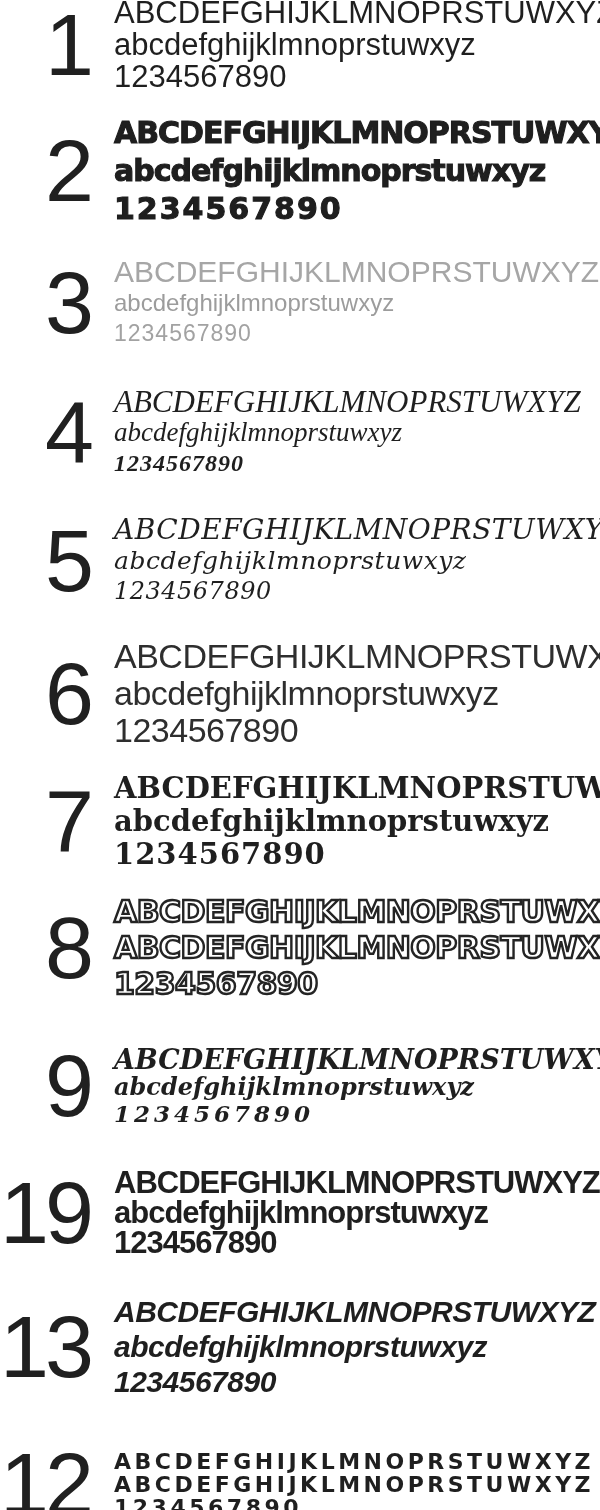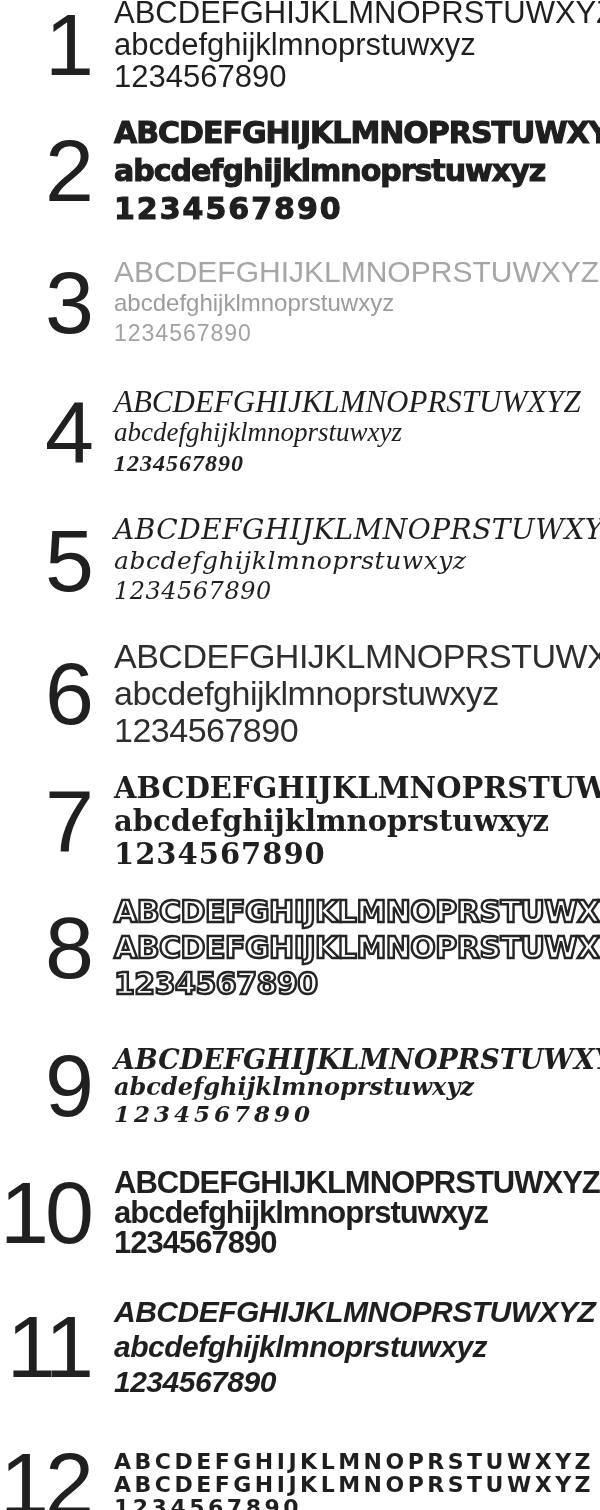--- a/index.html
+++ b/index.html
@@ -151,30 +151,30 @@
 <section class="spec s9">
   <div class="num">9</div>
   <div class="lines">
     <div class="ln u">ABCDEFGHIJKLMNOPRSTUWXYZ</div>
     <div class="ln l">abcdefghijklmnoprstuwxyz</div>
     <div class="ln d">1234567890</div>
   </div>
 </section>
 
 <section class="spec s10">
-  <div class="num">10</div>
+  <div class="num">19</div>
   <div class="lines">
     <div class="ln u">ABCDEFGHIJKLMNOPRSTUWXYZ</div>
     <div class="ln l">abcdefghijklmnoprstuwxyz</div>
     <div class="ln d">1234567890</div>
   </div>
 </section>
 
 <section class="spec s11">
-  <div class="num">11</div>
+  <div class="num">13</div>
   <div class="lines">
     <div class="ln u">ABCDEFGHIJKLMNOPRSTUWXYZ</div>
     <div class="ln l">abcdefghijklmnoprstuwxyz</div>
     <div class="ln d">1234567890</div>
   </div>
 </section>
 
 <section class="spec s12">
   <div class="num">12</div>
   <div class="lines">

